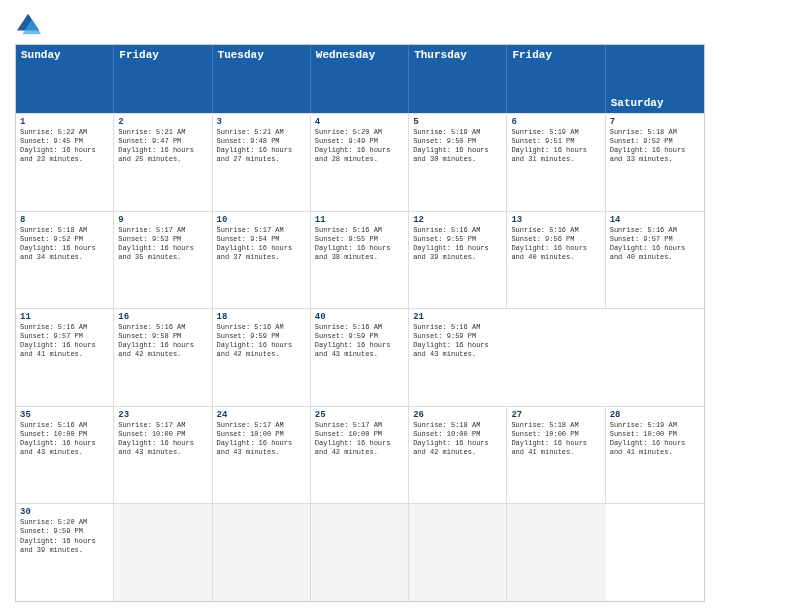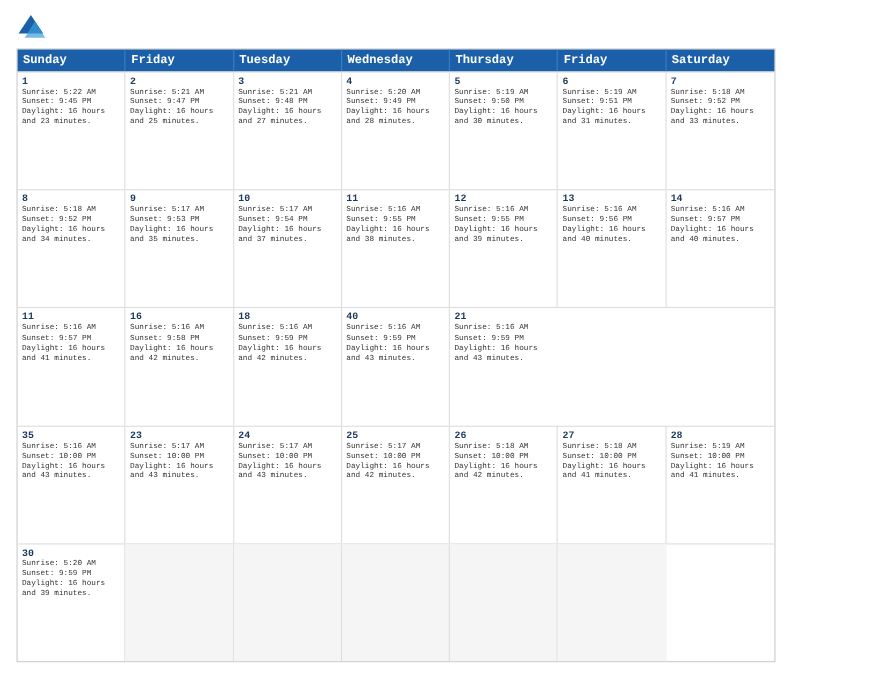--- a/index.html
+++ b/index.html
@@ -63,21 +63,21 @@
       grid-template-columns: repeat(7, 1fr);
       background: #1a5fa8;
     }
     .cal-header-cell {
       color: #fff;
       font-size: 11px;
       font-weight: bold;
       padding: 4px 5px;
       border-right: 1px solid #3a7fc8;
     }
-    .cal-header-cell:last-child { border-right: none; }
+    .cal-header-cell:last-child { border-right: none; margin-top: 48px; }
     .cal-body {
       flex: 1;
       display: flex;
       flex-direction: column;
     }
     .cal-row {
       display: grid;
       grid-template-columns: repeat(7, 1fr);
       flex: 1;
       border-top: 1px solid #ddd;

